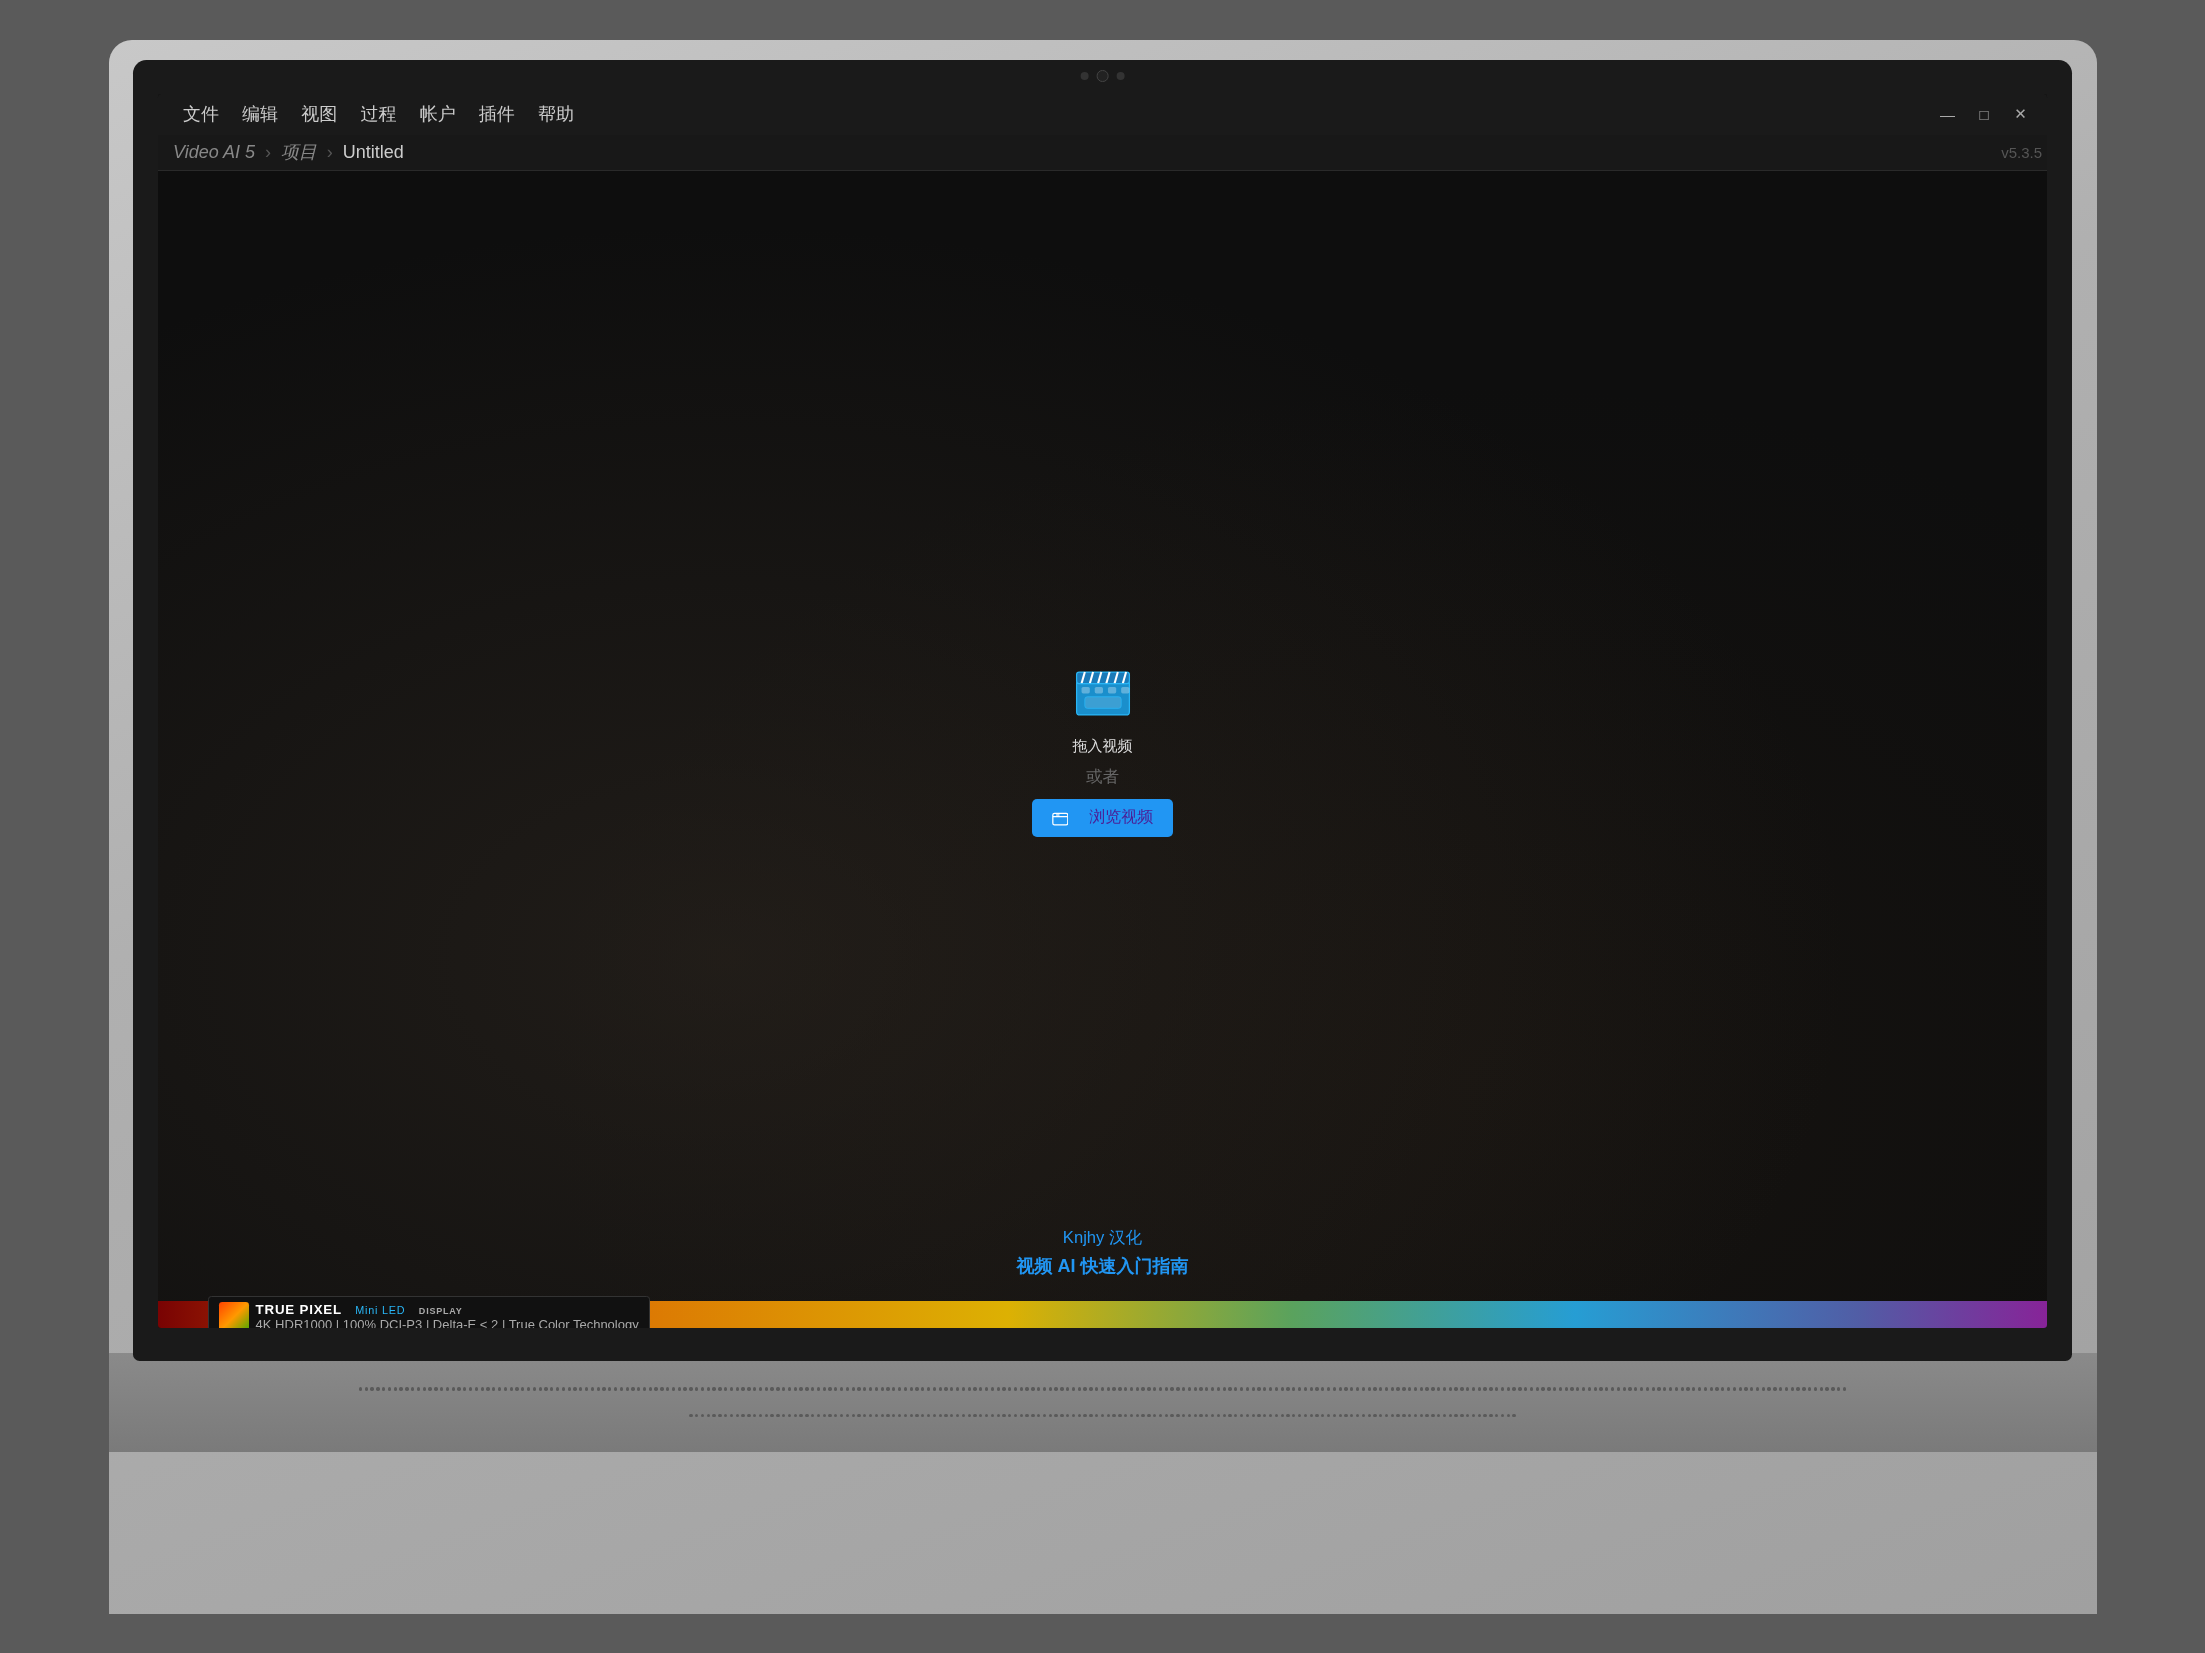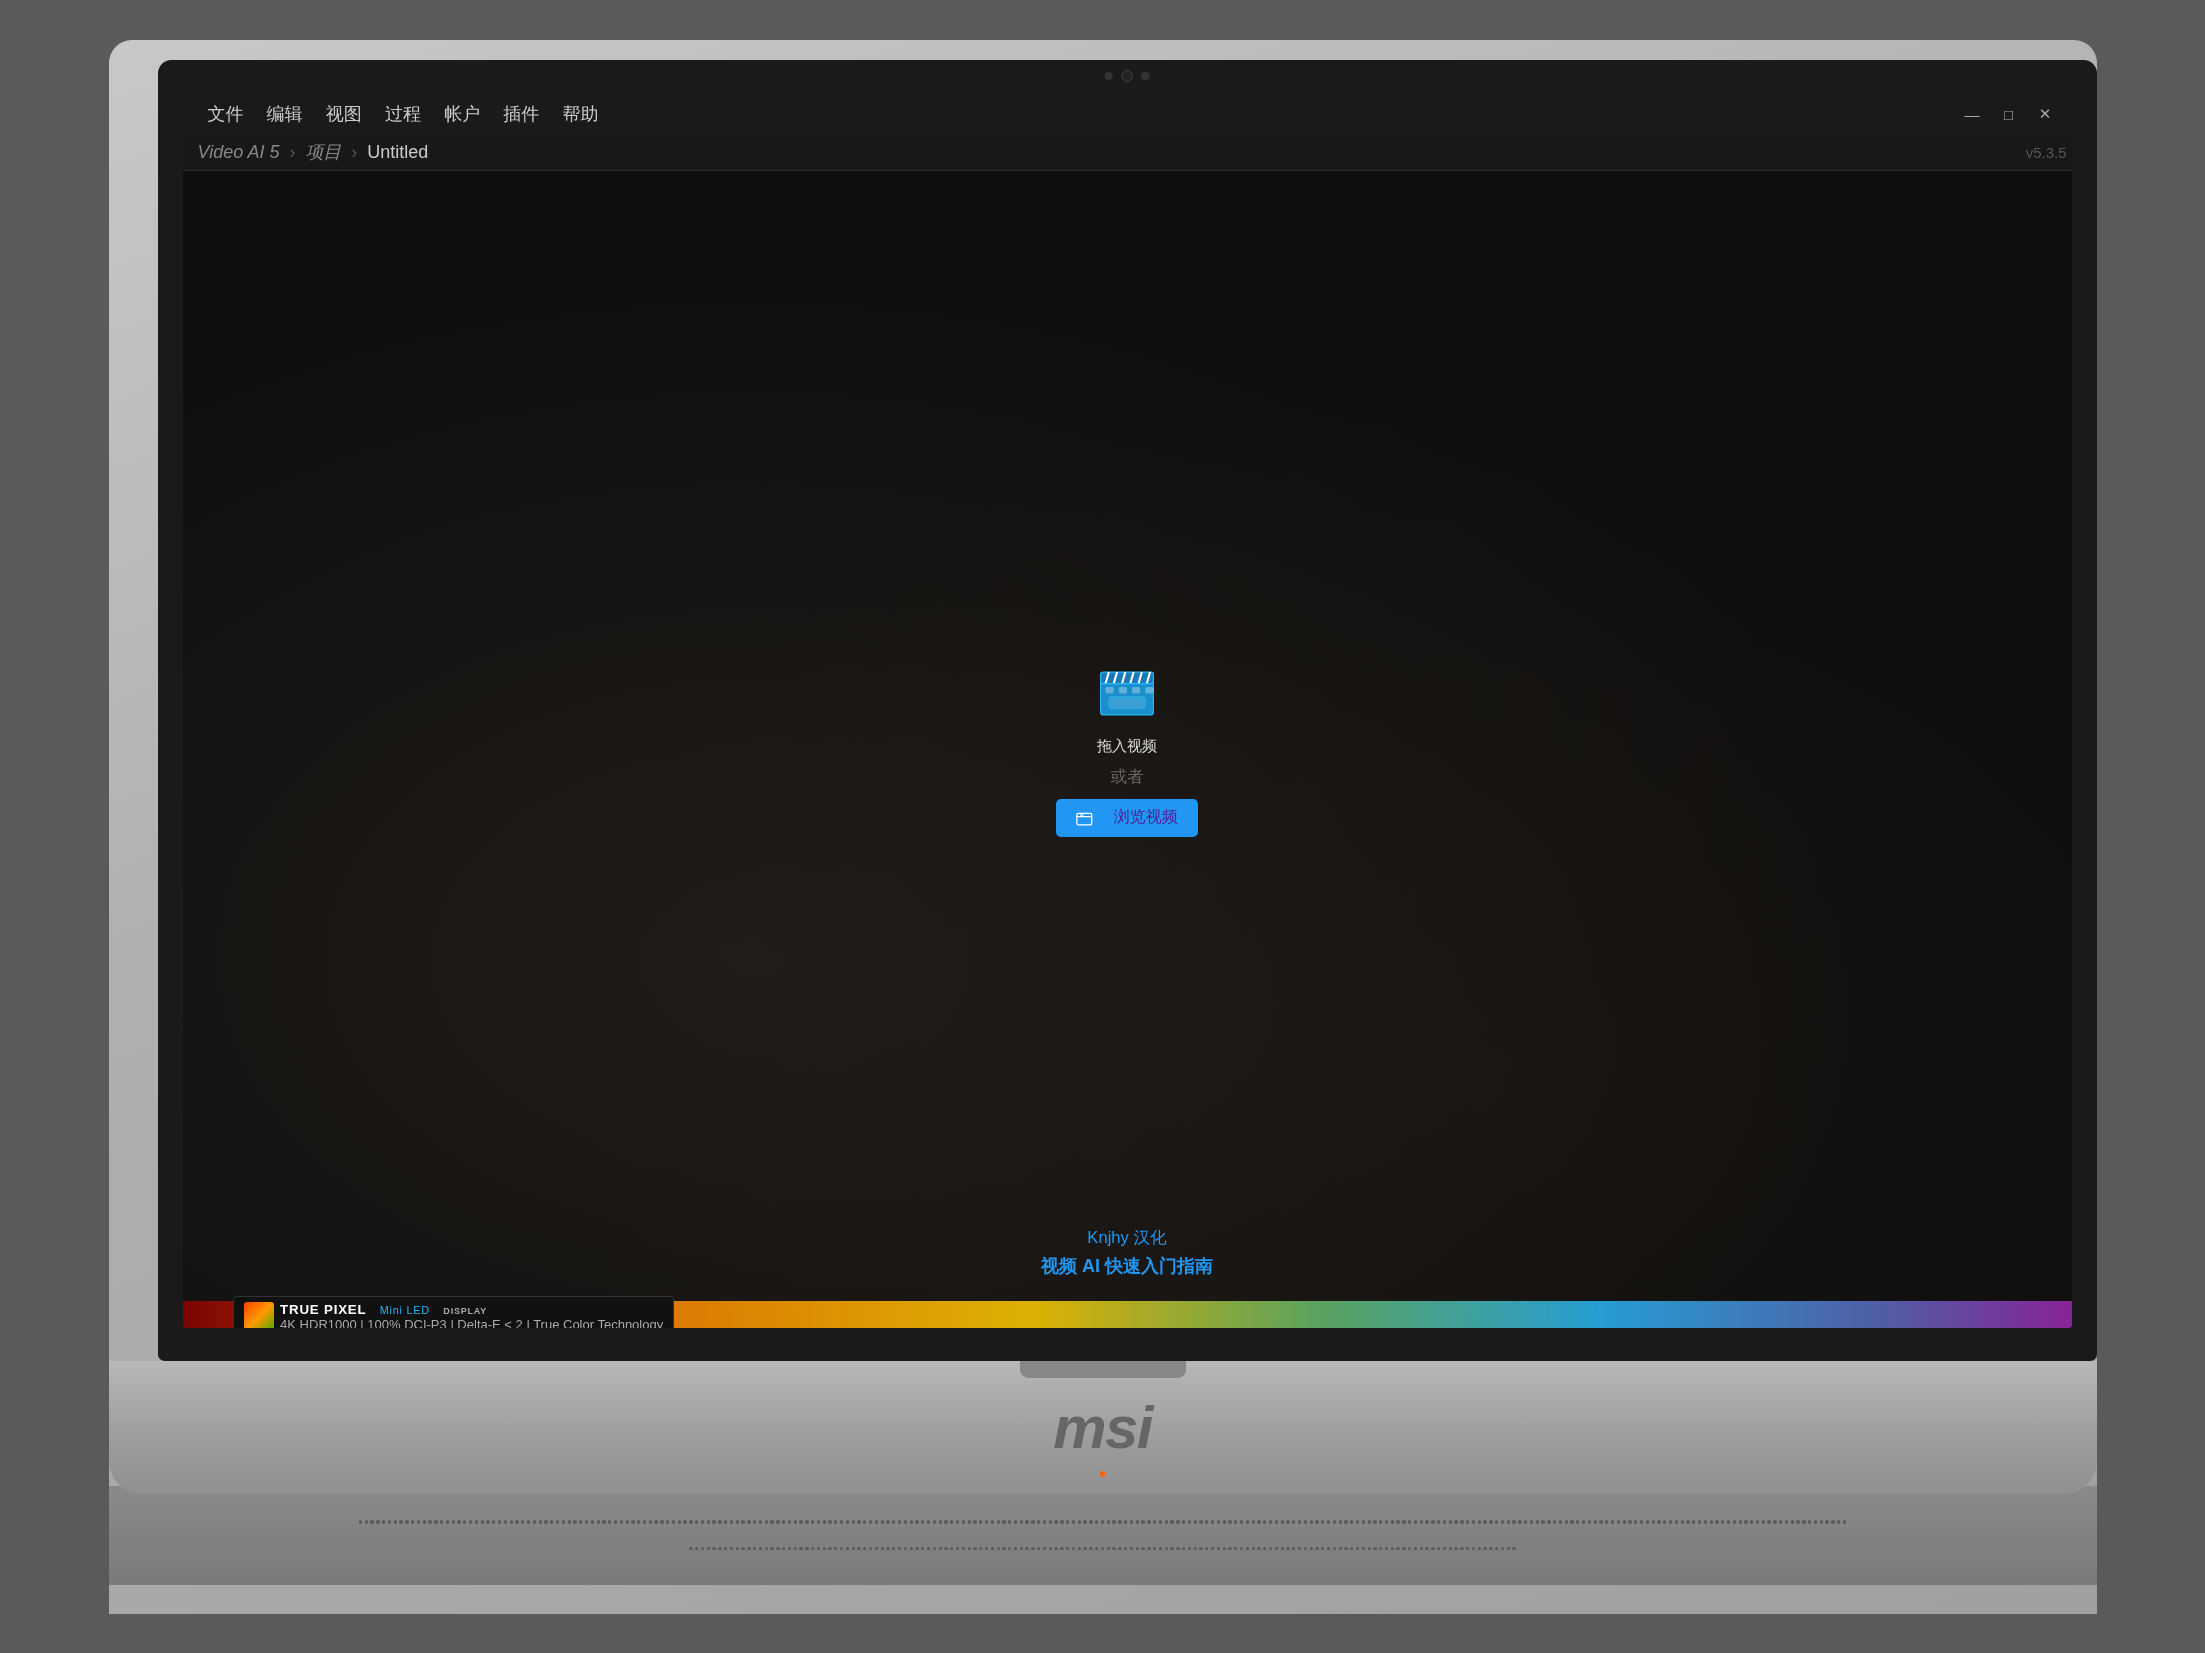--- a/index.html
+++ b/index.html
@@ -16,21 +16,21 @@
     }
 
     
     .laptop-outer {
       width: 1988px;
       height: 1574px;
       background: linear-gradient(160deg, #c8c8c8 0%, #b0b0b0 40%, #a0a0a0 100%);
       border-radius: 23px 23px 0 0;
       display: flex;
       flex-direction: column;
-      align-items: flex-end;
+      align-items: center;
       position: relative;
     }
 
     
     .screen-bezel {
       width: 1939px;
       height: 1301px;
       background: #1a1a1a;
       border-radius: 13.3px 13.3px 6.6px 6.6px;
       margin-top: 20px;
@@ -463,25 +463,20 @@
             &nbsp;
             <span style="color:#aaa;font-size:9px;">DISPLAY</span>
           </span>
           <span class="true-pixel-sub">4K HDR1000 | 100% DCI-P3 | Delta-E &lt; 2 | True Color Technology</span>
         </div>
       </div>
 
     </div>
   </div>
 
-  <div class="laptop-base">
-    <div class="hinge-area"></div>
-    <span class="msi-logo">msi</span>
-    <div class="power-indicator"></div>
-  </div>
 
   <div class="speaker-base">
     <div class="speaker-grille" id="grille">
         <div class="grille-dot"></div>
         <div class="grille-dot"></div>
         <div class="grille-dot"></div>
         <div class="grille-dot"></div>
         <div class="grille-dot"></div>
         <div class="grille-dot"></div>
         <div class="grille-dot"></div>

